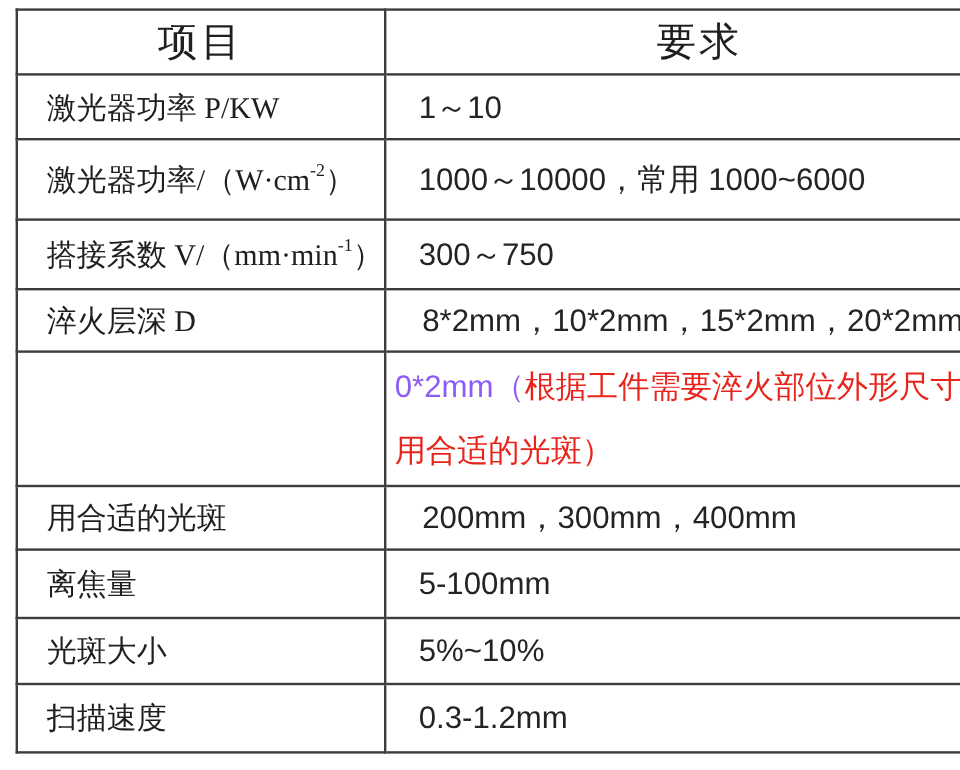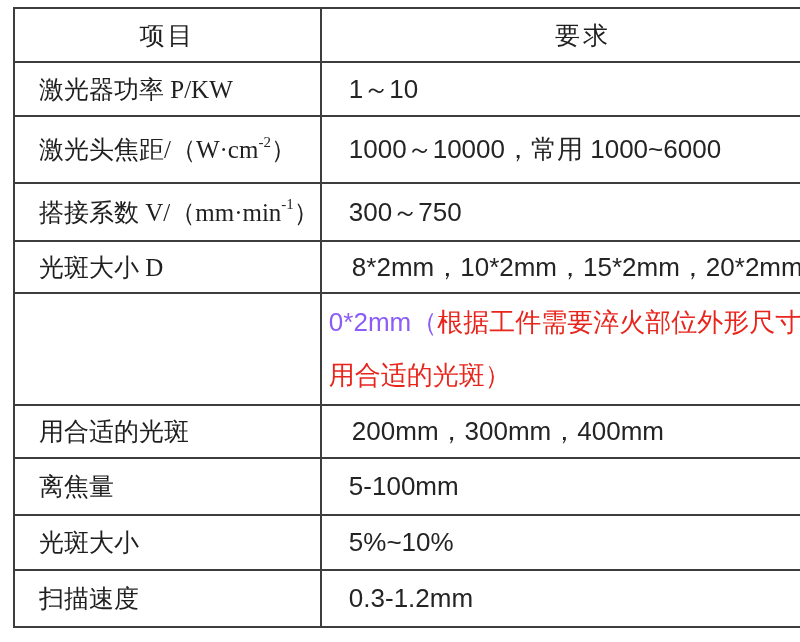--- a/index.html
+++ b/index.html
@@ -22,21 +22,21 @@
   }
   .tbl td {
     border: 2px solid #3d3d3d;
     vertical-align: middle;
     overflow: hidden;
     background: #ffffff;
   }
   td.hdr {
     text-align: center;
     font-family: "Liberation Serif", serif;
-    font-size: 25px;
+    font-size: 33px;
     color: #1f1f1f;
     letter-spacing: 3px;
   }
   td.lbl {
     font-family: "Liberation Serif", serif;
     font-size: 25px;
     color: #1f1f1f;
     padding-left: 24px;
     white-space: nowrap;
   }
@@ -88,31 +88,31 @@
       <td class="hdr">项目</td>
       <td class="hdr">要求</td>
     </tr>
 
     <tr style="height:54px">
       <td class="lbl">激光器功率 P/KW</td>
       <td class="val">1～10</td>
     </tr>
 
     <tr style="height:67px">
-      <td class="lbl"><span>激光头焦距/（W·cm</span><sup>-2</sup><span>）</span></td>
+      <td class="lbl"><span>激光器功率/（W·cm</span><sup>-2</sup><span>）</span></td>
       <td class="val">1000～10000，常用 1000~6000</td>
     </tr>
 
     <tr style="height:58px">
       <td class="lbl"><span>搭接系数 V/（mm·min</span><sup>-1</sup><span>）</span></td>
       <td class="val">300～750</td>
     </tr>
 
     <tr style="height:52px">
-      <td class="lbl">光斑大小 D</td>
+      <td class="lbl">淬火层深 D</td>
       <td class="val val-indent">8*2mm，10*2mm，15*2mm，20*2mm，4</td>
     </tr>
 
     <tr style="height:108px">
       <td class="lbl"></td>
       <td class="val val-note">
         <div class="note-line"><span class="nb">0*2mm（</span><span class="nr note-red-cjk">根据工件需要淬火部位外形尺寸选</span></div>
         <div class="note-line second nr">用合适的光斑）</div>
       </td>
     </tr>

